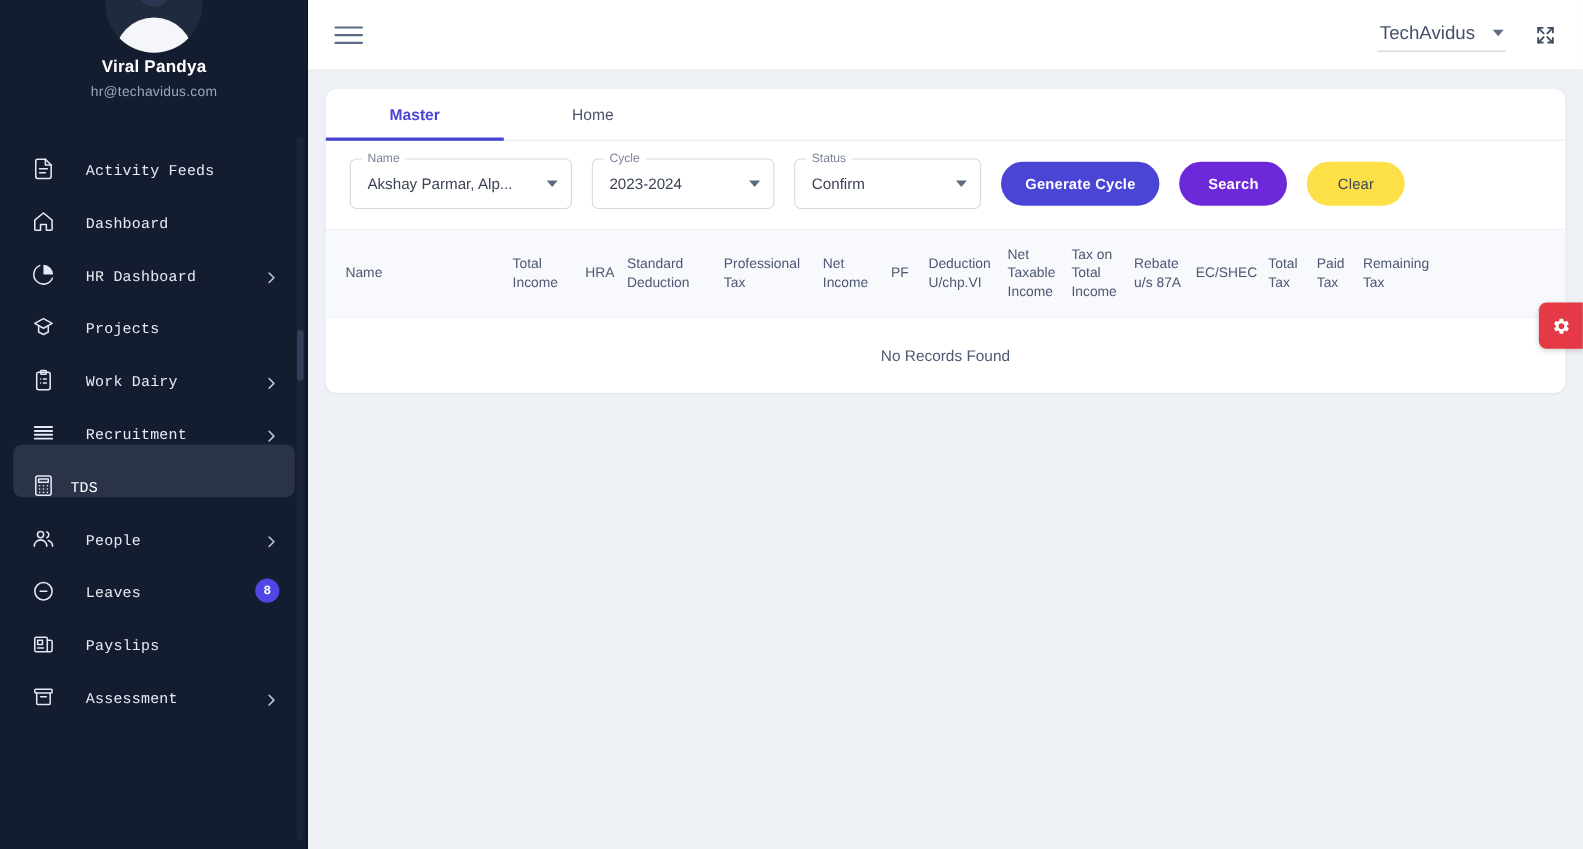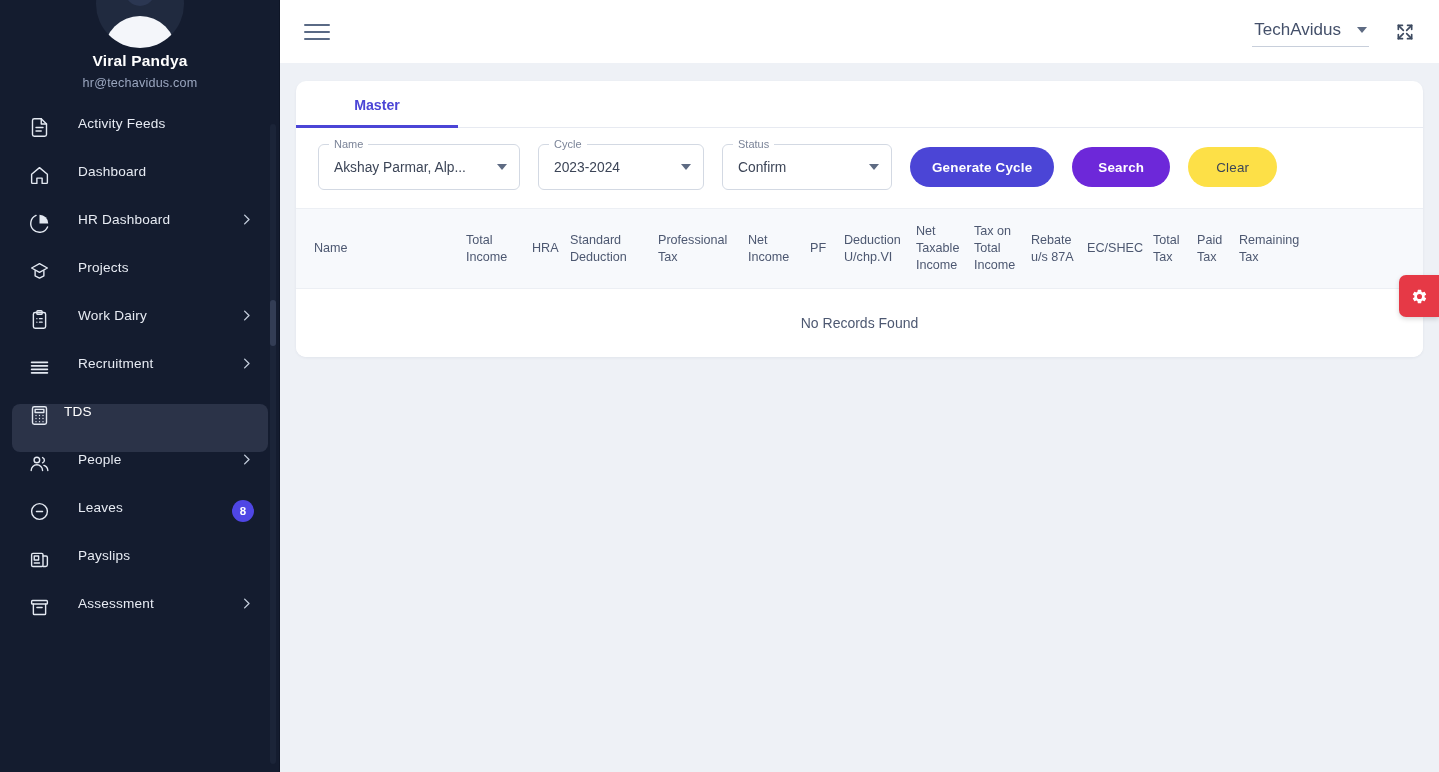--- a/index.html
+++ b/index.html
@@ -53,24 +53,25 @@
   }
   .profile { padding-top: 52px; text-align: center; }
   .profile-name {
     color: #ffffff; font-size: 15.5px; font-weight: 600; letter-spacing: .2px;
   }
   .profile-email {
     color: #9aa6bf; font-size: 12.6px; margin-top: 6px; letter-spacing: .2px;
   }
   .nav { margin-top: 26px; padding: 0 12px; }
   .nav-item {
-    display: flex; align-items: flex-start;
+    display: flex; align-items: flex-end;
     height: 48px; padding: 0 14px 0 16px;
     border-radius: 8px; cursor: pointer;
     position: relative;
+    font-family: Liberation Mono, monospace;
   }
   .nav-item.active { background: #2b3348; }
   .nav-ico {
     width: 22px; height: 22px; flex: 0 0 22px;
     display: flex; align-items: center; justify-content: center;
     color: #e4e9f2;
   }
   .nav-ico svg { display:block; }
   .nav-label {
     margin-left: 28px; color: #e7ebf3;
@@ -388,20 +389,21 @@
           </svg>
         </div>
       </div>
     </header>
 
     <div class="content">
       <section class="card">
 
         <div class="tabs" id="tabs">
             <div class="tab active">Master</div>
+            <div class="tab">Home</div>
           </div>
 
         <div class="filters">
 
           <div class="field f-name">
             <div class="fieldset"></div>
             <span class="legend">Name</span>
             <span class="value">Akshay Parmar, Alp...</span>
             <span class="dd-caret"></span>
           </div>

